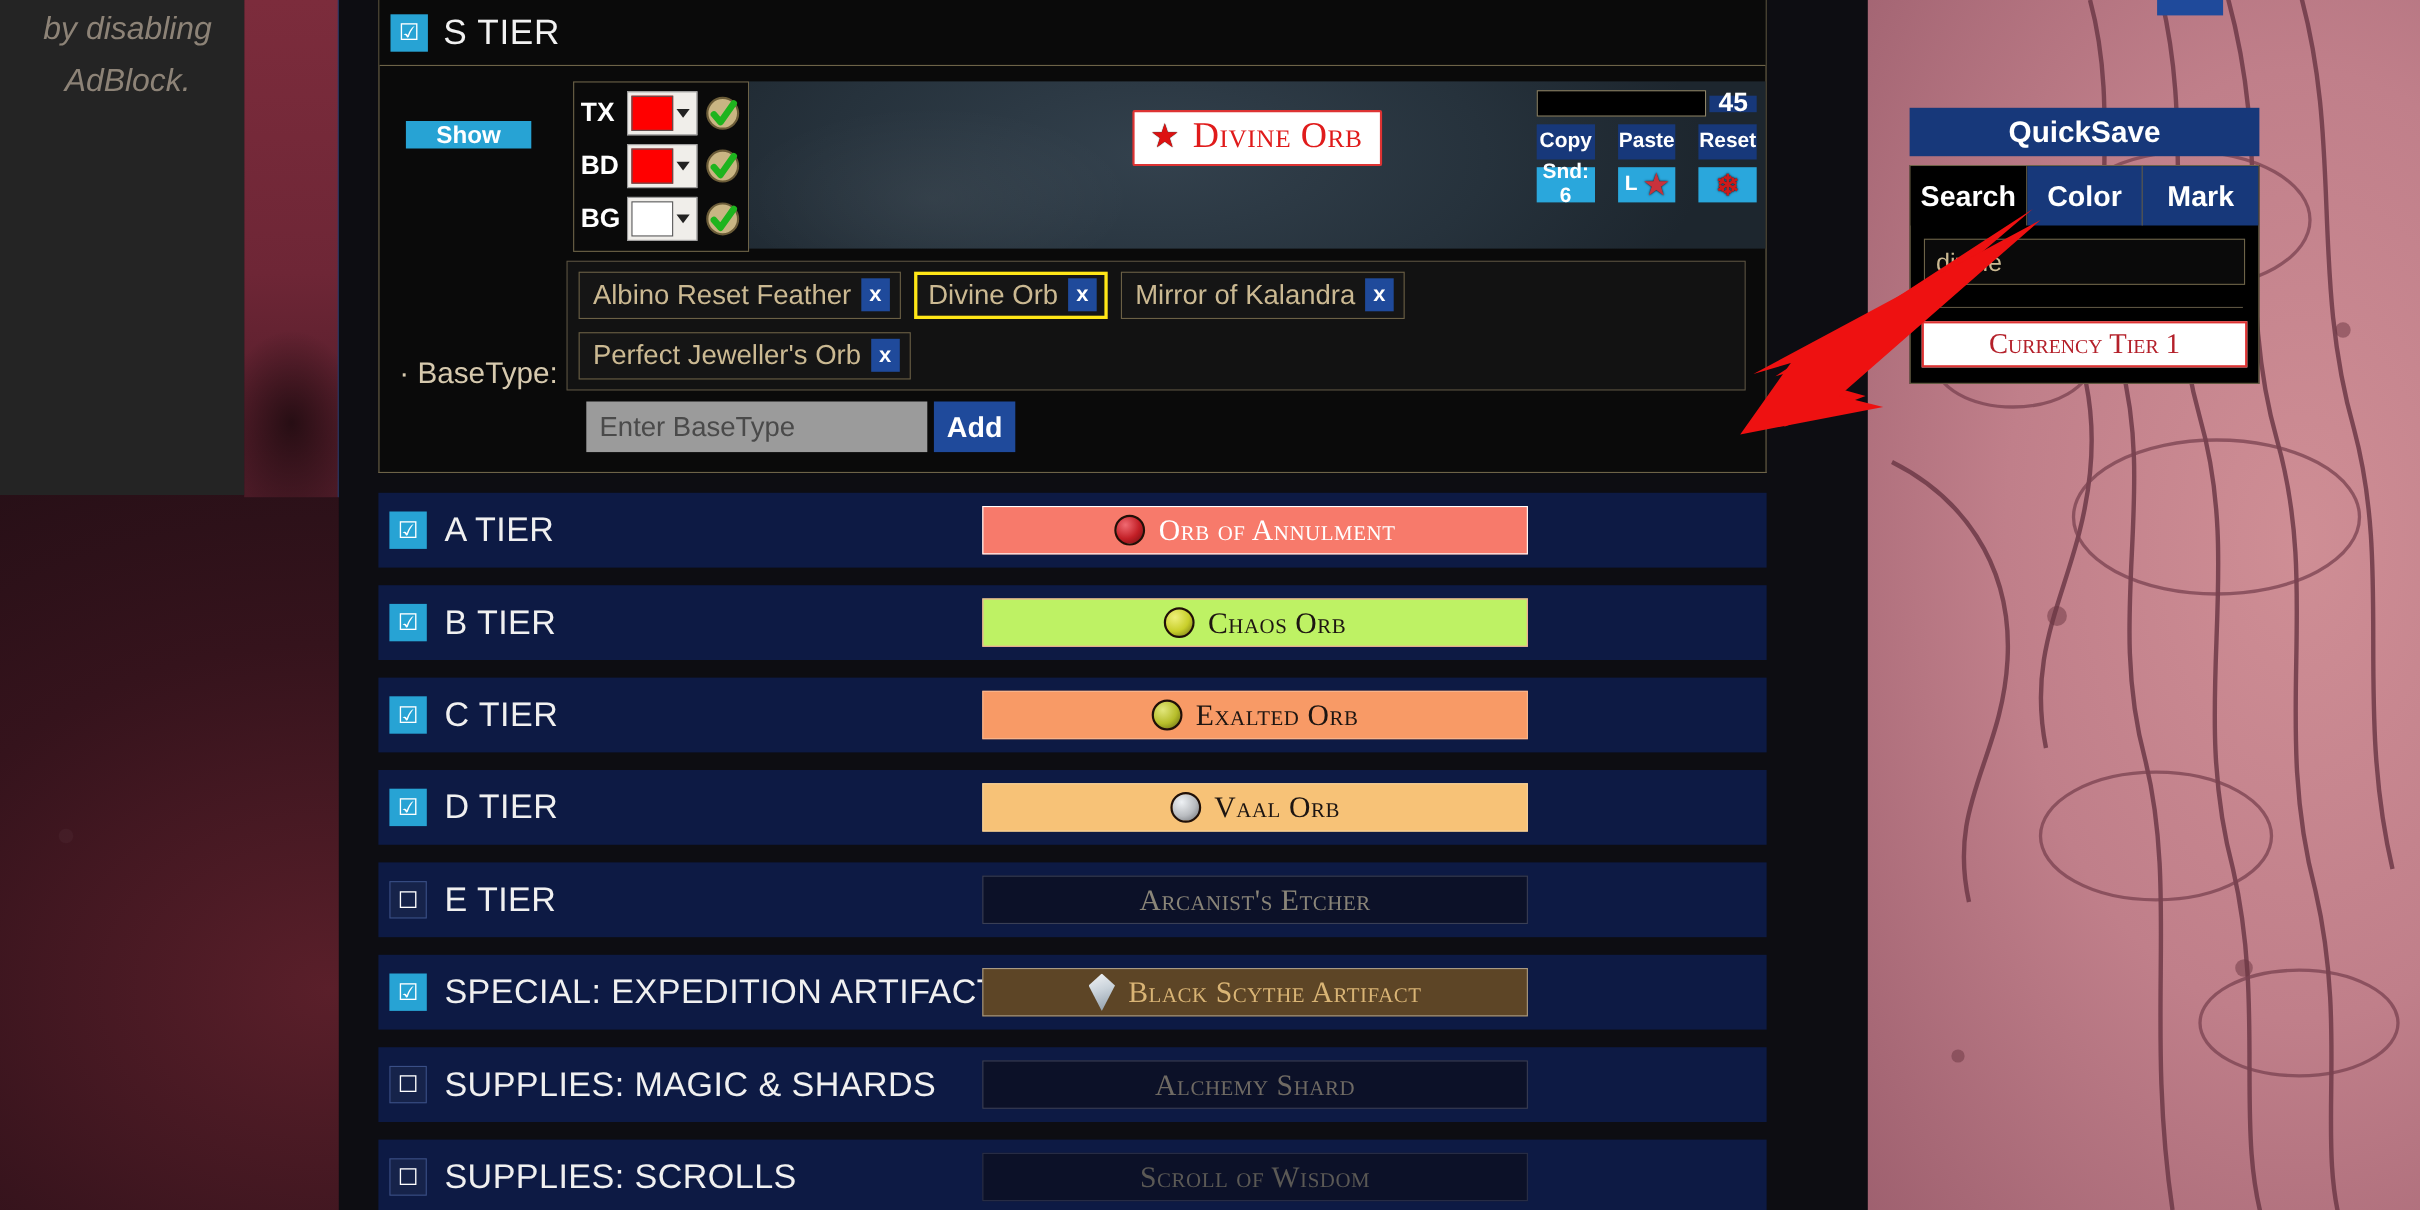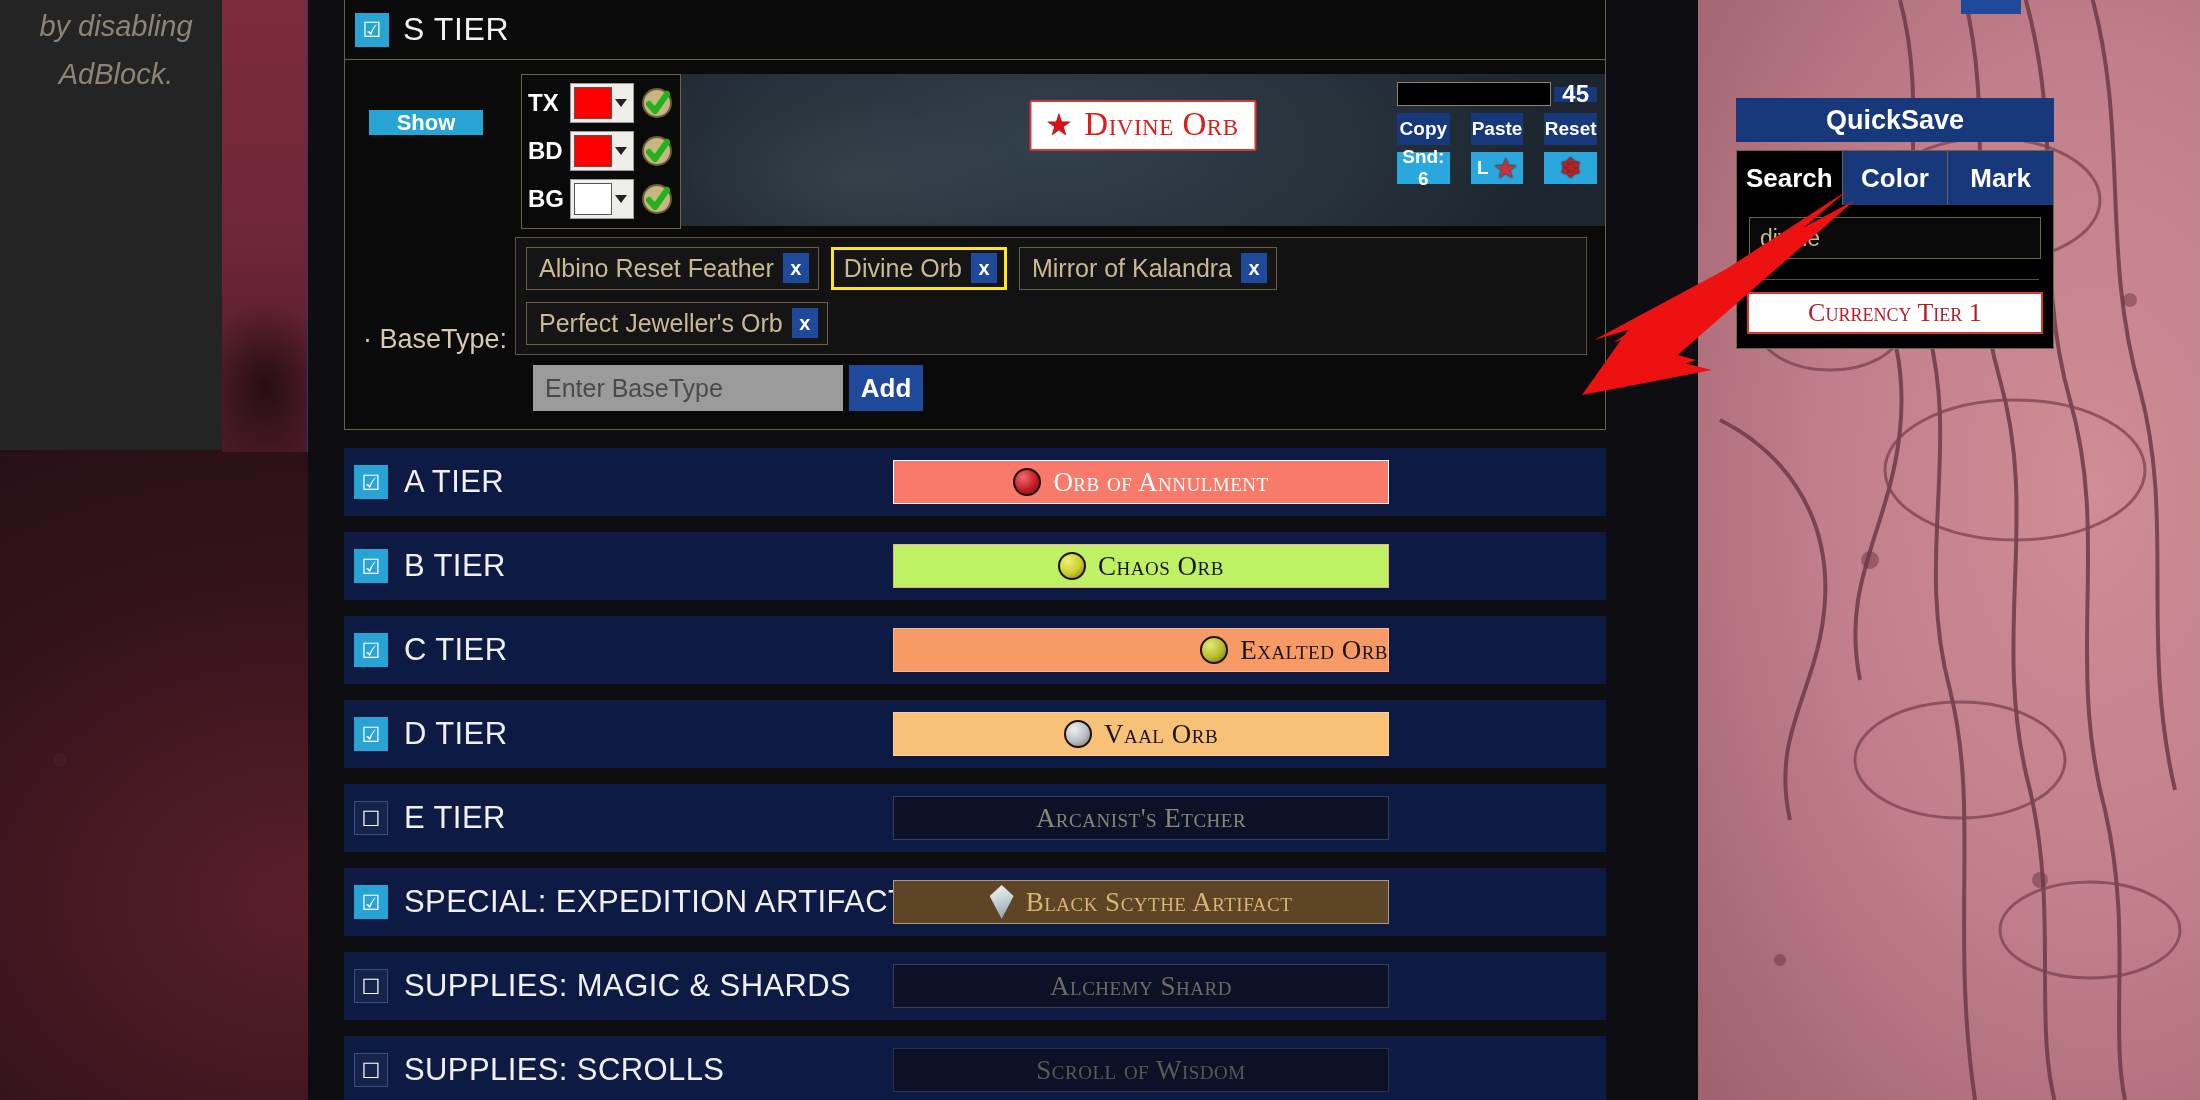--- a/index.html
+++ b/index.html
@@ -468,21 +468,21 @@
             <span class="orb" style="background:radial-gradient(circle at 34% 30%, #eef07a 0%, #c9cf2b 55%, #6c6f12 100%);"></span>
             <span>Chaos Orb</span>
           </div>
         </div>
 
         <div class="row">
           <div class="chk">
               <span class="glyph">☑</span>
             </div>
           <div class="row-name">C TIER</div>
-          <div class="row-preview" style="background:#f89a66;color:#1d1512;border:1px solid #f8b68e;justify-content:flex-end;">
+          <div class="row-preview" style="background:#f89a66;color:#1d1512;border:1px solid #f8b68e;">
             <span class="orb" style="background:radial-gradient(circle at 34% 30%, #e2e77c 0%, #b6bd2a 55%, #5f6310 100%);"></span>
             <span>Exalted Orb</span>
           </div>
         </div>
 
         <div class="row">
           <div class="chk">
               <span class="glyph">☑</span>
             </div>
           <div class="row-name">D TIER</div>

